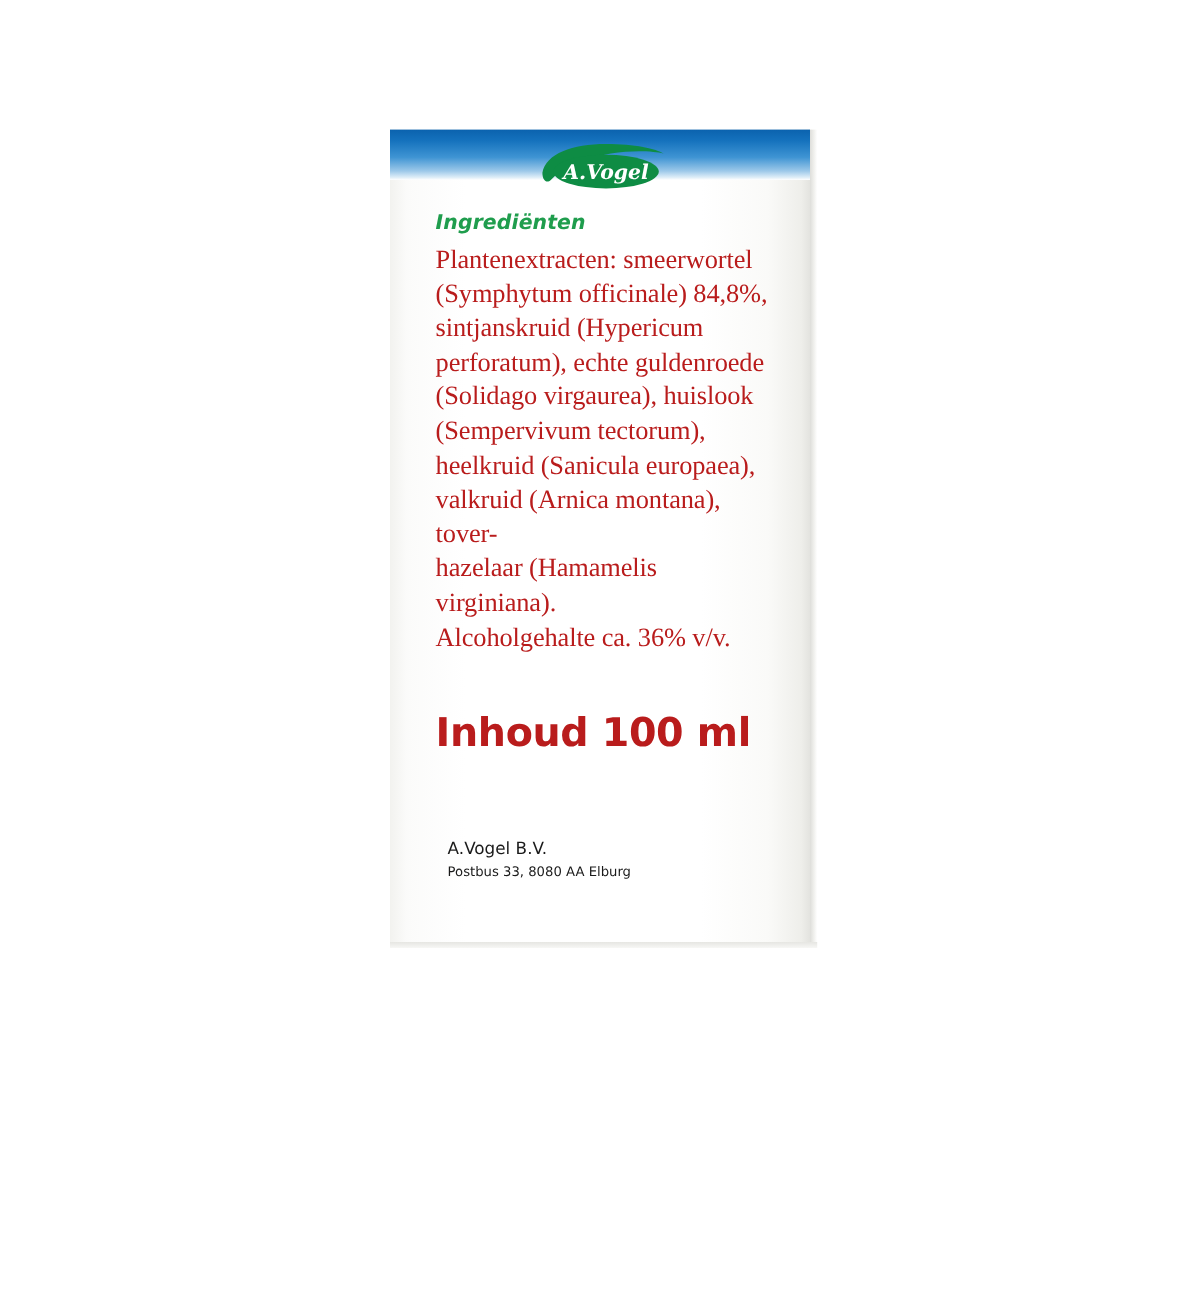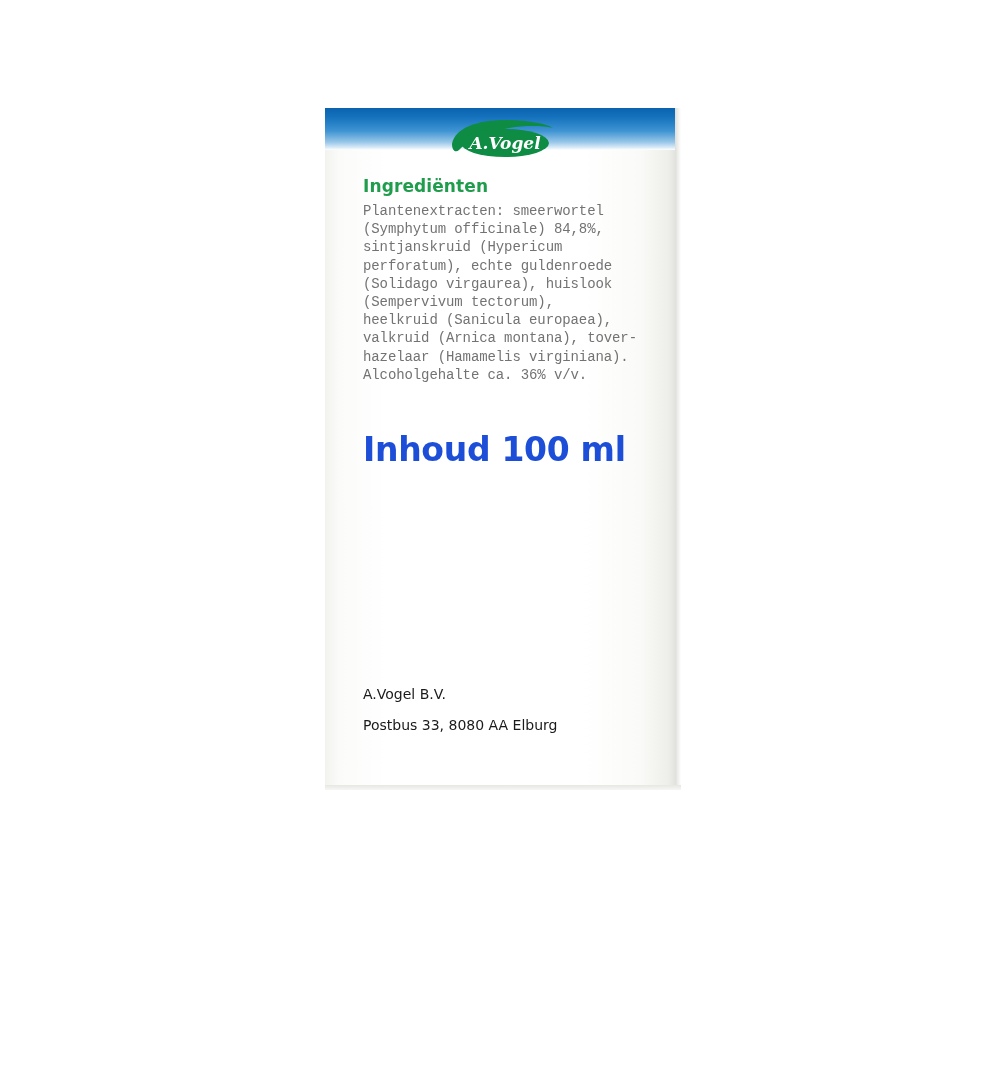--- a/index.html
+++ b/index.html
@@ -94,70 +94,71 @@
     width: 290px;
   }
 
   .ingredients-heading {
     color: #1f9d4d;
     font-size: 17px;
     font-weight: 700;
     letter-spacing: 0.1px;
     margin: 0 0 6px 0;
     font-family: "DejaVu Sans", sans-serif;
+    font-style: italic;
   }
 
   .ingredients-body {
-    color: #737373;
-    font-size: 14px;
+    color: #b91c1c;
+    font-size: 22px;
     line-height: 1.30;
     margin: 0;
     white-space: pre-line;
-    font-family: Liberation Mono, monospace;
+    font-family: Liberation Serif, serif;
     letter-spacing: -0.1px;
   }
 
   .bbd-text {
     color: #1a1a1a;
     font-size: 18.5px;
     line-height: 1.30;
     margin: 33px 0 0 0;
     white-space: pre-line;
     font-family: "DejaVu Sans", sans-serif;
     letter-spacing: -0.1px;
   }
 
   .volume {
-    color: #1d4ed8;
+    color: #b91c1c;
     font-size: 33px;
     font-weight: 700;
     margin: 46px 0 0 0;
     letter-spacing: -0.3px;
     font-family: "DejaVu Sans", sans-serif;
   }
 
   
   .company {
     position: absolute;
-    left: 38px;
+    left: 48px;
     bottom: 50px;
     width: 290px;
   }
   .company-name {
     color: #1a1a1a;
     font-size: 14px;
     line-height: 1.35;
     margin: 0;
     font-family: "DejaVu Sans", sans-serif;
   }
   .company-address {
     color: #1a1a1a;
-    font-size: 14px;
+    font-size: 11px;
     line-height: 1.35;
-    margin: 12px 0 0 0;
+    margin: 2px 0 0 0;
     font-family: "DejaVu Sans", sans-serif;
   }
 </style>
 </head>
 <body>
 
 <div class="package">
   <div class="package-face"></div>
   <div class="package-edge"></div>
   <div class="package-bottom"></div>

